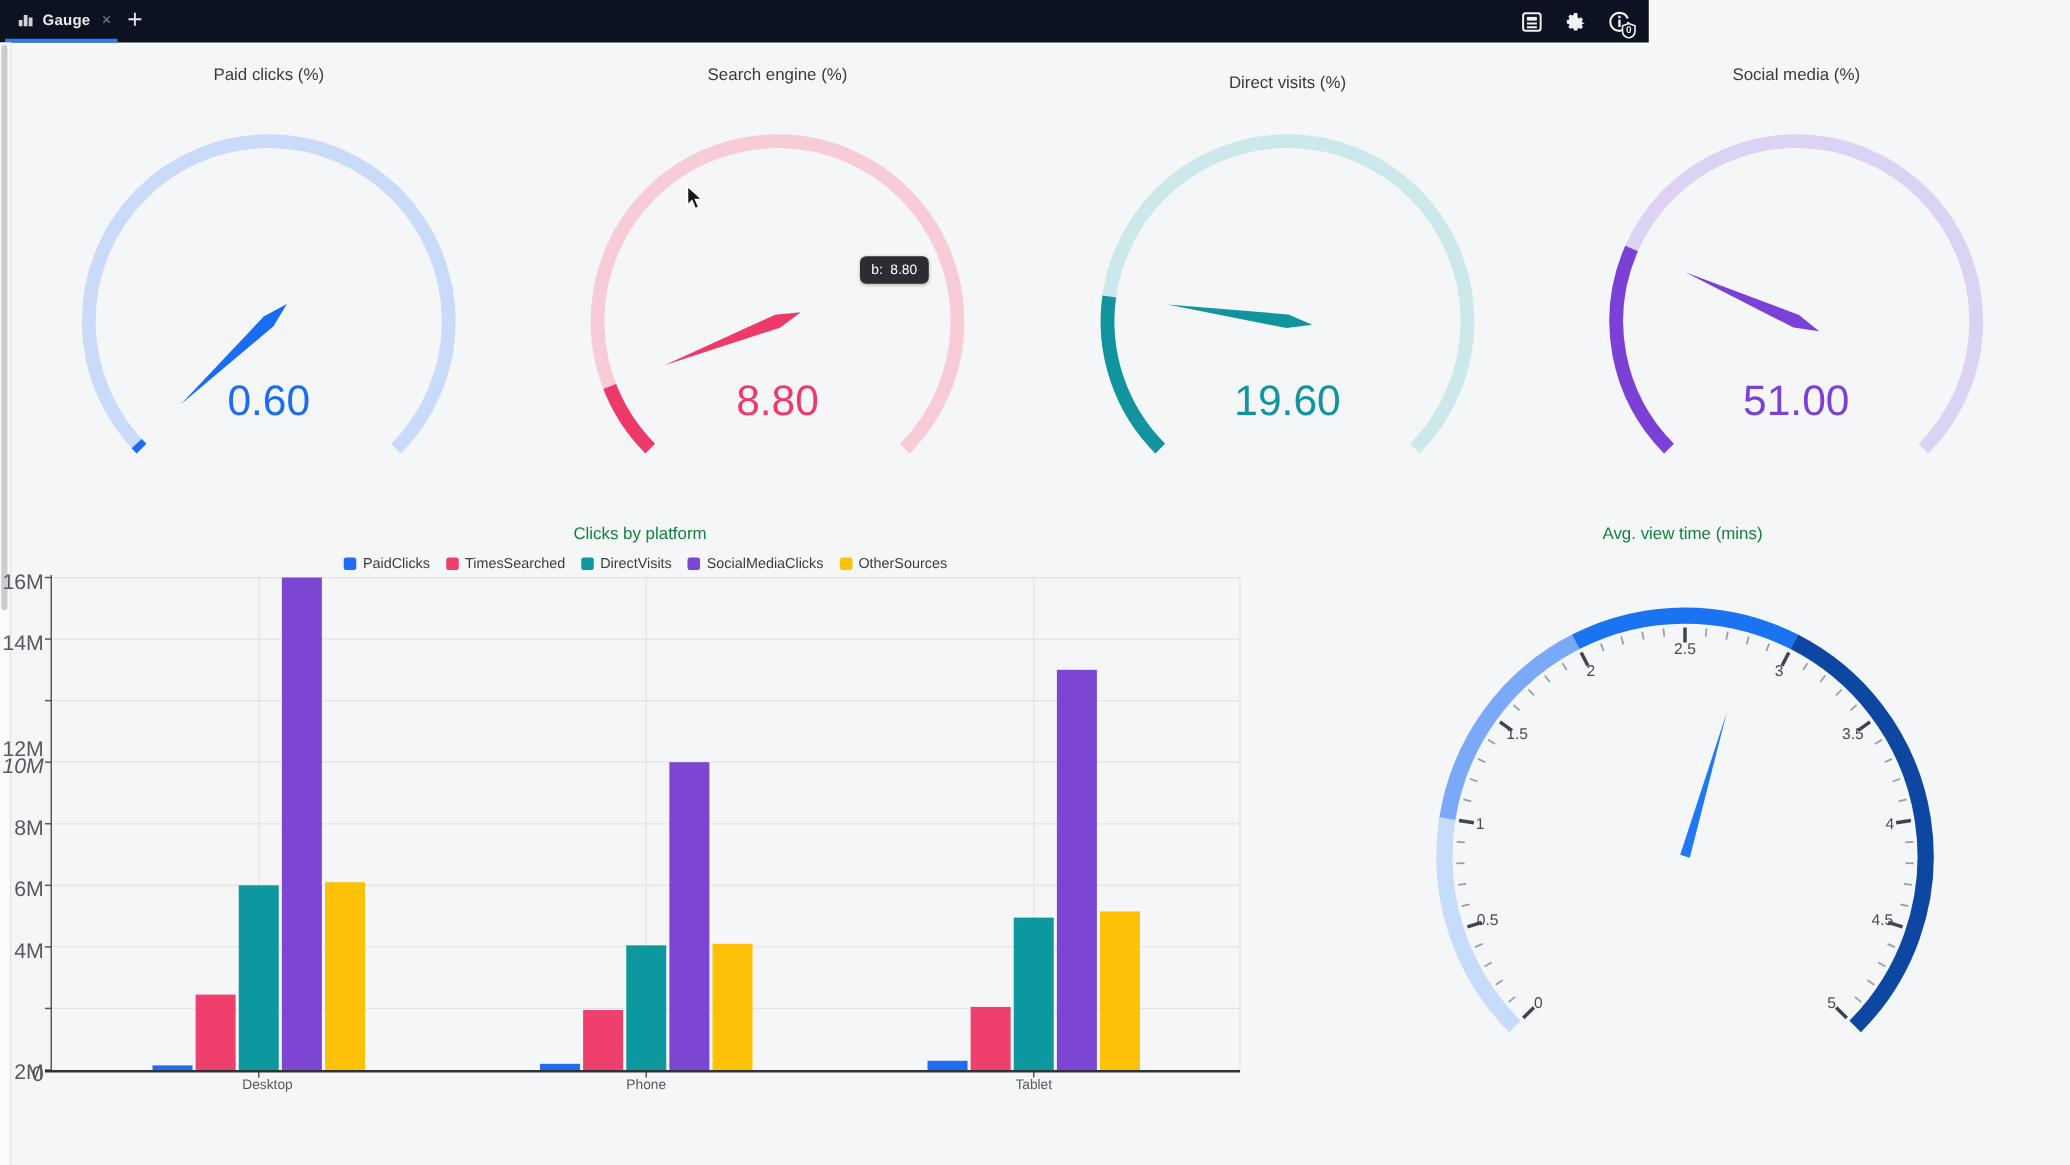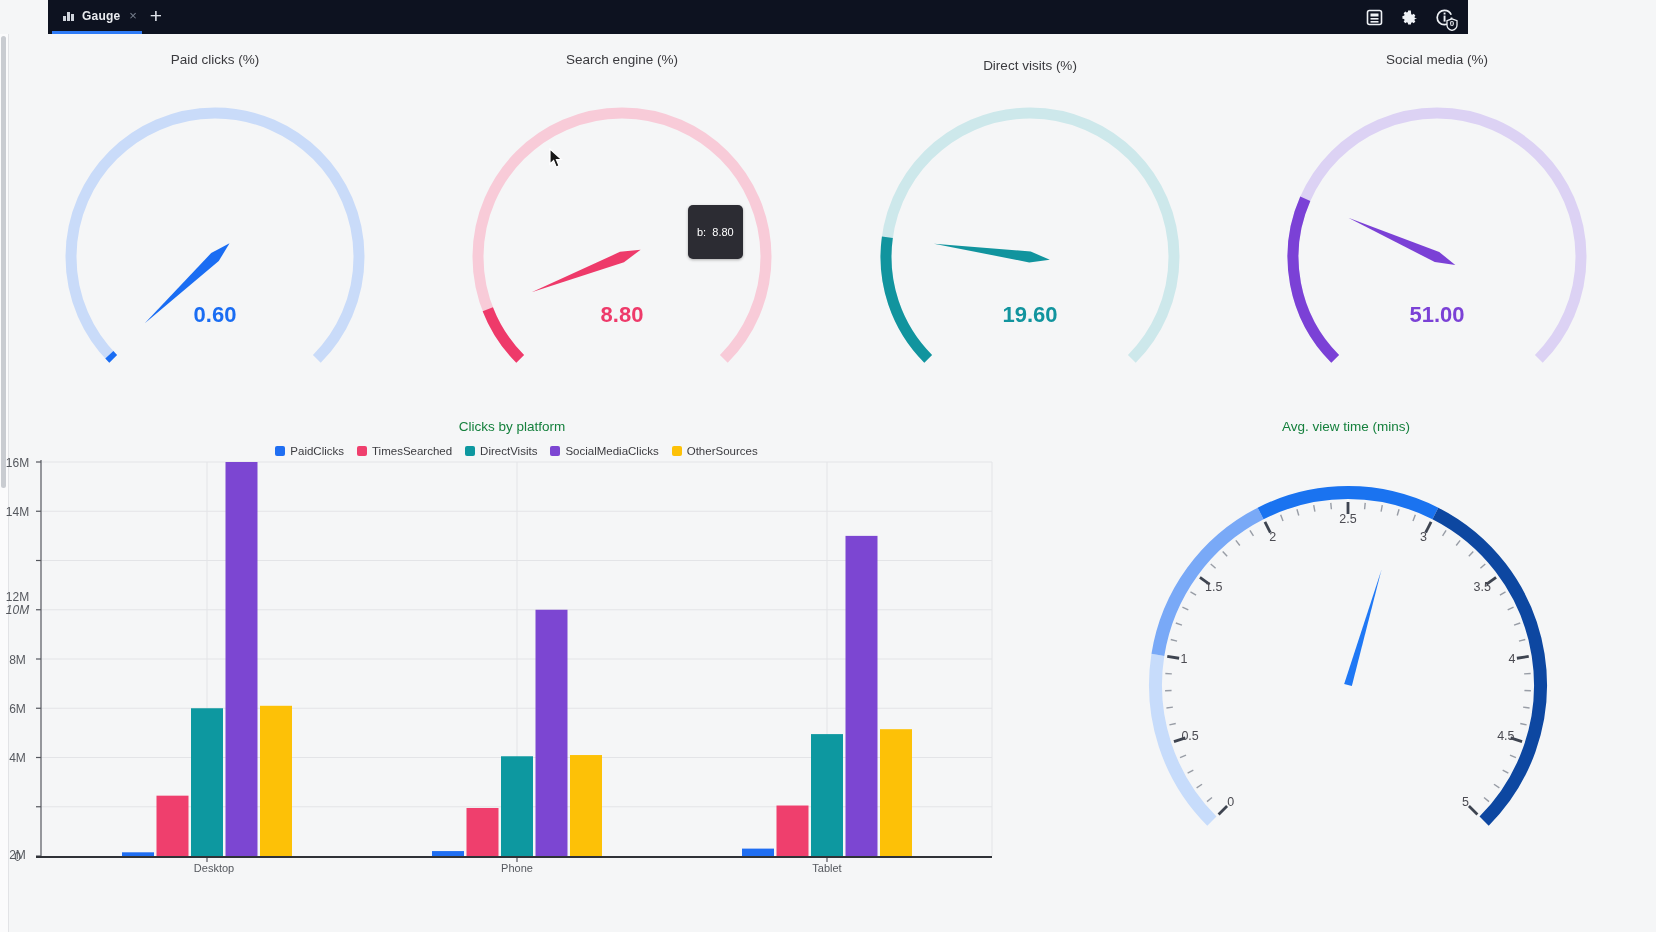--- a/index.html
+++ b/index.html
@@ -1,46 +1,46 @@
 <!DOCTYPE html>
 <html><head>
 <meta charset="utf-8">
 <style>
   html,body{margin:0;padding:0;background:#e9eaec;}
   #app{position:relative;width:1656px;height:932px;background:#f5f6f7;overflow:hidden;
        font-family:"Liberation Sans",sans-serif;}
   
-  .tabbar{position:absolute;left:0;top:0;width:1420px;height:34px;background:#0d1220;margin-left:48px;}
+  .tabbar{position:absolute;left:0;top:0;width:1319px;height:34px;background:#0d1220;}
   .tab{position:absolute;left:8px;top:0;height:31px;width:86px;display:flex;align-items:center;gap:7px;padding-left:6px;box-sizing:border-box;cursor:default;}
   .tab-label{color:#e9ebef;font-size:12px;font-weight:700;letter-spacing:.2px;}
   .tab-close{color:#79818f;font-size:13px;line-height:1;margin-left:2px;}
   .tab-underline{position:absolute;left:4px;top:31px;width:90px;height:3px;background:#2e7bf6;}
   .newtab{position:absolute;left:96px;top:4px;width:24px;height:24px;color:#dfe3ea;font-size:21px;
           display:flex;align-items:center;justify-content:center;font-weight:400;}
   .tb-icons{position:absolute;right:14px;top:0;height:34px;display:flex;align-items:center;gap:16px;}
   .tb-ic{position:relative;width:19px;height:19px;}
   .badge{position:absolute;right:-4px;bottom:-4px;width:12px;height:13px;color:#e9ebef;font-size:8px;font-weight:700;
          display:flex;align-items:center;justify-content:center;}
   .badge svg{position:absolute;inset:0;}
   .badge span{position:relative;top:-1px;}
   
   .lscroll{position:absolute;left:0;top:34px;width:8px;height:898px;background:#fbfbfc;border-right:1px solid #e2e3e6;}
   .lthumb{position:absolute;left:1px;top:2px;width:5px;height:452px;background:#c9ccd1;border-radius:3px;}
   
   .gtitle{position:absolute;transform:translateX(-50%);font-size:13.5px;color:#3a3a3e;white-space:nowrap;}
-  .gvalue{position:absolute;transform:translateX(-50%);font-size:22px;font-weight:700;white-space:nowrap;}
+  .gvalue{position:absolute;transform:translateX(-50%);font-size:34px;font-weight:400;white-space:nowrap;}
   .ctitle{position:absolute;transform:translateX(-50%);font-size:13.5px;color:#15803d;white-space:nowrap;}
   .legend{position:absolute;left:41px;top:445px;width:951px;display:flex;justify-content:center;gap:13px;}
   .legend-item{display:flex;align-items:center;gap:5px;}
   .legend-sq{width:10px;height:10px;border-radius:2px;display:inline-block;}
   .legend-lb{font-size:11.5px;color:#3c3c40;}
-  .ylab{position:absolute;left:0;width:35px;text-align:center;font-size:12px;color:#55585e;}
+  .ylab{position:absolute;left:0;width:35px;text-align:right;font-size:17px;color:#55585e;}
   .xlab{position:absolute;transform:translateX(-50%);font-size:11px;color:#55585e;}
   
-  .tooltip{position:absolute;left:688px;top:205px;height:22px;padding:16px 9px;background:#2c2c33;border-radius:5px;
+  .tooltip{position:absolute;left:688px;top:205px;height:22px;padding:0 9px;background:#2c2c33;border-radius:5px;
            color:#fff;font-size:11px;display:flex;align-items:center;white-space:pre;box-shadow:0 1px 3px rgba(0,0,0,.3);}
   #layer{position:absolute;left:0;top:0;}
   .cursor{position:absolute;left:549px;top:148px;}
 </style>
 </head>
 <body>
 
 <div id="app">
 
   <div class="tabbar">

